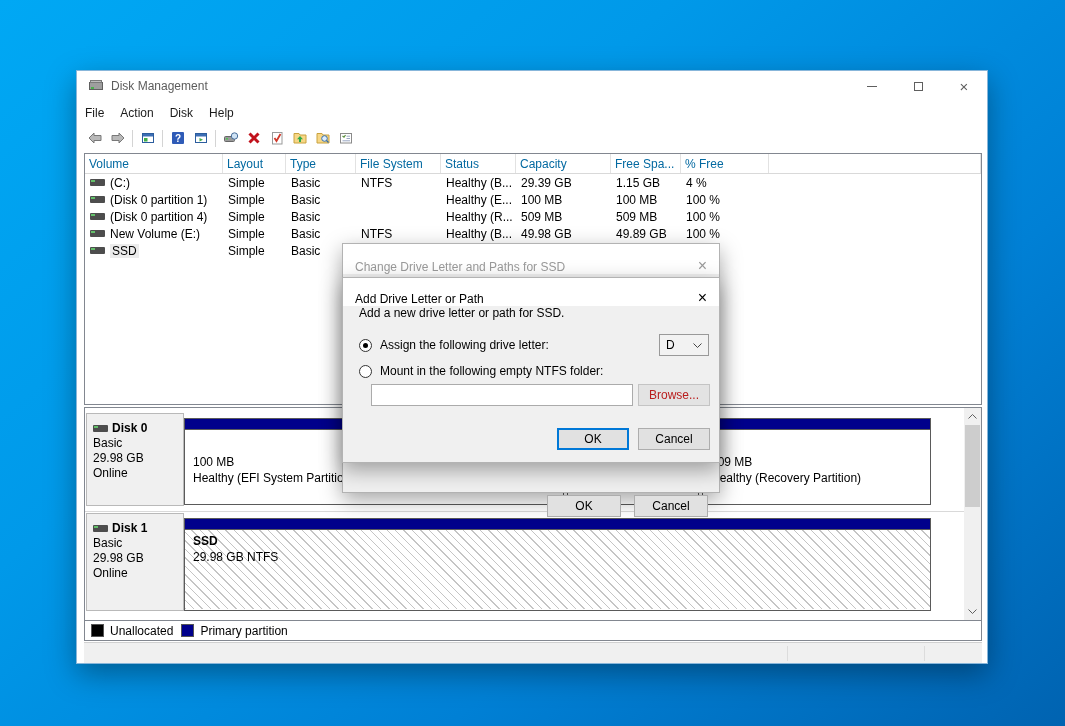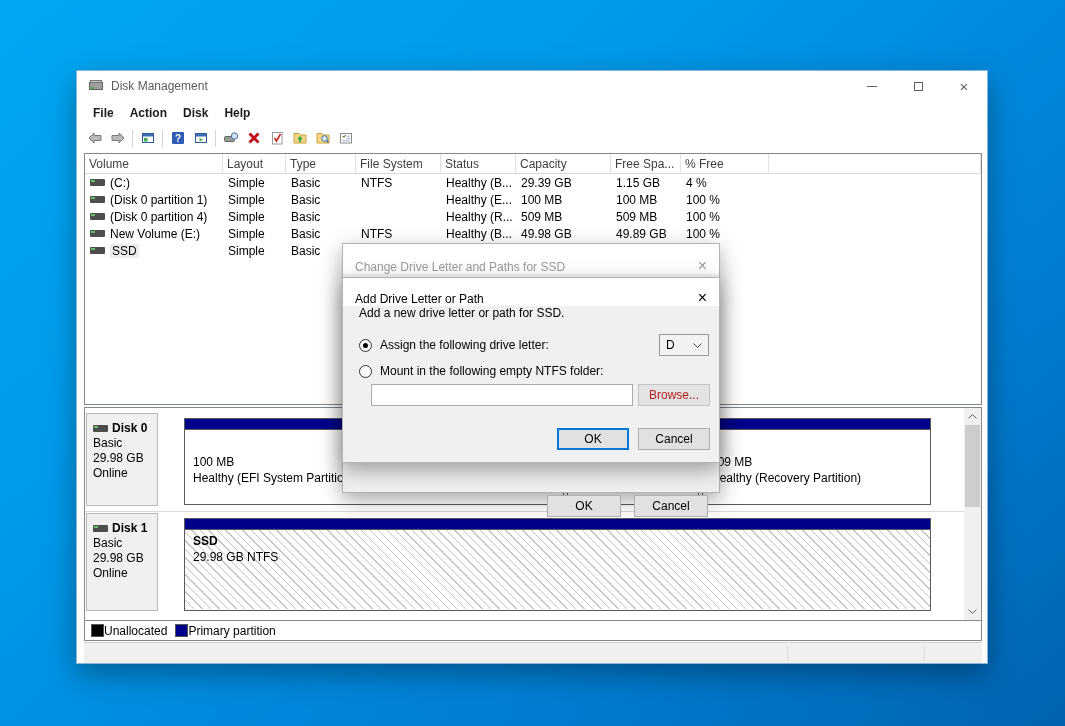--- a/index.html
+++ b/index.html
@@ -12,49 +12,49 @@
     background:#fff; border:1px solid #88b6da; box-shadow:0 10px 28px rgba(0,0,0,.35); }
   .titlebar { height:30px; display:flex; align-items:center; background:#fff; }
   .title-icon { margin-left:11px; display:flex; }
   .title-text { margin-left:7px; font-size:12px; color:#5c5c5c; }
   .controls { margin-left:auto; display:flex; height:30px; }
   .ctrl { width:46px; height:30px; display:flex; align-items:center; justify-content:center; }
   .glyph-min { width:10px; height:1px; background:#5f5f5f; }
   .glyph-max { width:9px; height:9px; border:1px solid #5f5f5f; }
   .glyph-close { font-size:15px; color:#5f5f5f; line-height:1; }
 
-  .menubar { height:24px; display:flex; align-items:center; padding-left:8px;font-weight:bold; }
+  .menubar { height:24px; display:flex; align-items:center; padding-left:0; }
   .menu-item { padding:4px 8px; font-size:12px; color:#1b1b1b; }
 
   .toolbar { height:26px; display:flex; align-items:center; padding-left:6px; }
   .tbtn { width:23px; height:22px; display:flex; align-items:center; justify-content:center; }
   .tsep { width:1px; height:17px; background:#d4d4d4; margin:0 3px; }
 
   
   .pane-top { position:absolute; left:7px; top:82px; width:898px; height:252px;
     background:#fff; border:1px solid #828790; }
   .lv-grid { display:grid; grid-template-columns:138px 63px 70px 85px 75px 95px 70px 88px 1fr; }
   .lv-header { height:20px; border-bottom:1px solid #d9d9d9; }
-  .lv-header > div { border-right:1px solid #e2e2e2; font-size:12px; color:#404040;
+  .lv-header > div { border-right:1px solid #e2e2e2; font-size:12px; color:#0369a1;
     padding:3px 0 0 4px; white-space:nowrap; overflow:hidden; }
   .lv-row { height:17px; align-items:center; font-size:12px; color:#000; }
   .cell { padding-left:5px; white-space:nowrap; overflow:hidden; }
   .vol-cell { display:flex; align-items:center; gap:5px; padding-left:5px; }
   .drv { width:15px; height:7px; background:#4d4d4d; border-radius:1px; position:relative; flex:none; }
   .drv::after { content:""; position:absolute; left:1px; top:1px; width:4px; height:2px; background:#63c06a; }
   .hl { background:#ececec; padding:0 2px; }
 
   
   .pane-bottom { position:absolute; left:7px; top:336px; width:898px; height:234px;
     background:#fff; border:1px solid #828790; }
   .disk-row { position:absolute; left:0; width:879px; }
   .row0 { top:5px; height:97px; }
   .row1 { top:105px; height:102px; }
   .row-sep { position:absolute; left:0; top:103px; width:879px; height:1px; background:#d9d9d9; }
-  .disk-info { position:absolute; left:1px; top:0; width:72px; height:96%;
+  .disk-info { position:absolute; left:1px; top:0; width:98px; height:96%;
     background:#f0f0f0; border:1px solid #b9b9b9; padding:7px 0 12px 6px; font-size:12px; line-height:15px; }
   .disk-name { display:flex; align-items:center; gap:4px; font-weight:bold; }
   .graphics { position:absolute; left:96px; top:0; right:0; height:100%; }
   .partition { position:absolute; top:5px; height:87px; border:1px solid #5a5a5a; background:#fff; }
   .p-tall { height:93px; }
   .pstrip { height:11px; background:#00008b; border-bottom:1px solid #5a5a5a; }
   .pbody { font-size:12px; line-height:16px; padding:24px 0 0 8px; white-space:nowrap; overflow:hidden; }
   .pbody-top { padding-top:3px; }
   .hatch { background:repeating-linear-gradient(45deg, rgba(110,110,110,.4) 0 1px, transparent 1px 6px), #fff; height:calc(100% - 12px); }
   .pA { left:3px;  width:380px; }
@@ -64,21 +64,21 @@
 
   
   .scrollbar { position:absolute; right:0; top:0; width:17px; height:212px; background:#f0f0f0; }
   .sb-btn { position:absolute; left:0; width:17px; height:17px; display:flex; align-items:center; justify-content:center; }
   .sb-up { top:0; } .sb-down { bottom:0; }
   .sb-thumb { position:absolute; left:1px; top:17px; width:15px; height:82px; background:#cdcdcd; }
 
   
   .legend { position:absolute; left:0; top:212px; width:896px; height:20px;
     border-top:1px solid #828790; display:flex; align-items:center; gap:8px; padding-left:6px; background:#fff; }
-  .legend-item { display:flex; align-items:center; font-size:12px; }
+  .legend-item { display:flex; align-items:center; gap:6px; font-size:12px; }
   .swatch { width:13px; height:13px; border:1px solid #555; }
 
   .statusbar { position:absolute; left:7px; top:571px; width:898px; height:21px;
     background:#f0f0f0; border-top:1px solid #d0d0d0; }
   .status-sep { position:absolute; top:3px; width:1px; height:15px; background:#dcdcdc; }
 
   
   .dlg { position:absolute; background:#f0f0f0; border:1px solid #b3b3b3; box-shadow:0 7px 20px rgba(0,0,0,.35); }
   .dlg-parent { left:342px; top:243px; width:378px; height:250px; z-index:10; }
   .dlg-child  { left:342px; top:277px; width:378px; height:186px; z-index:20; }

